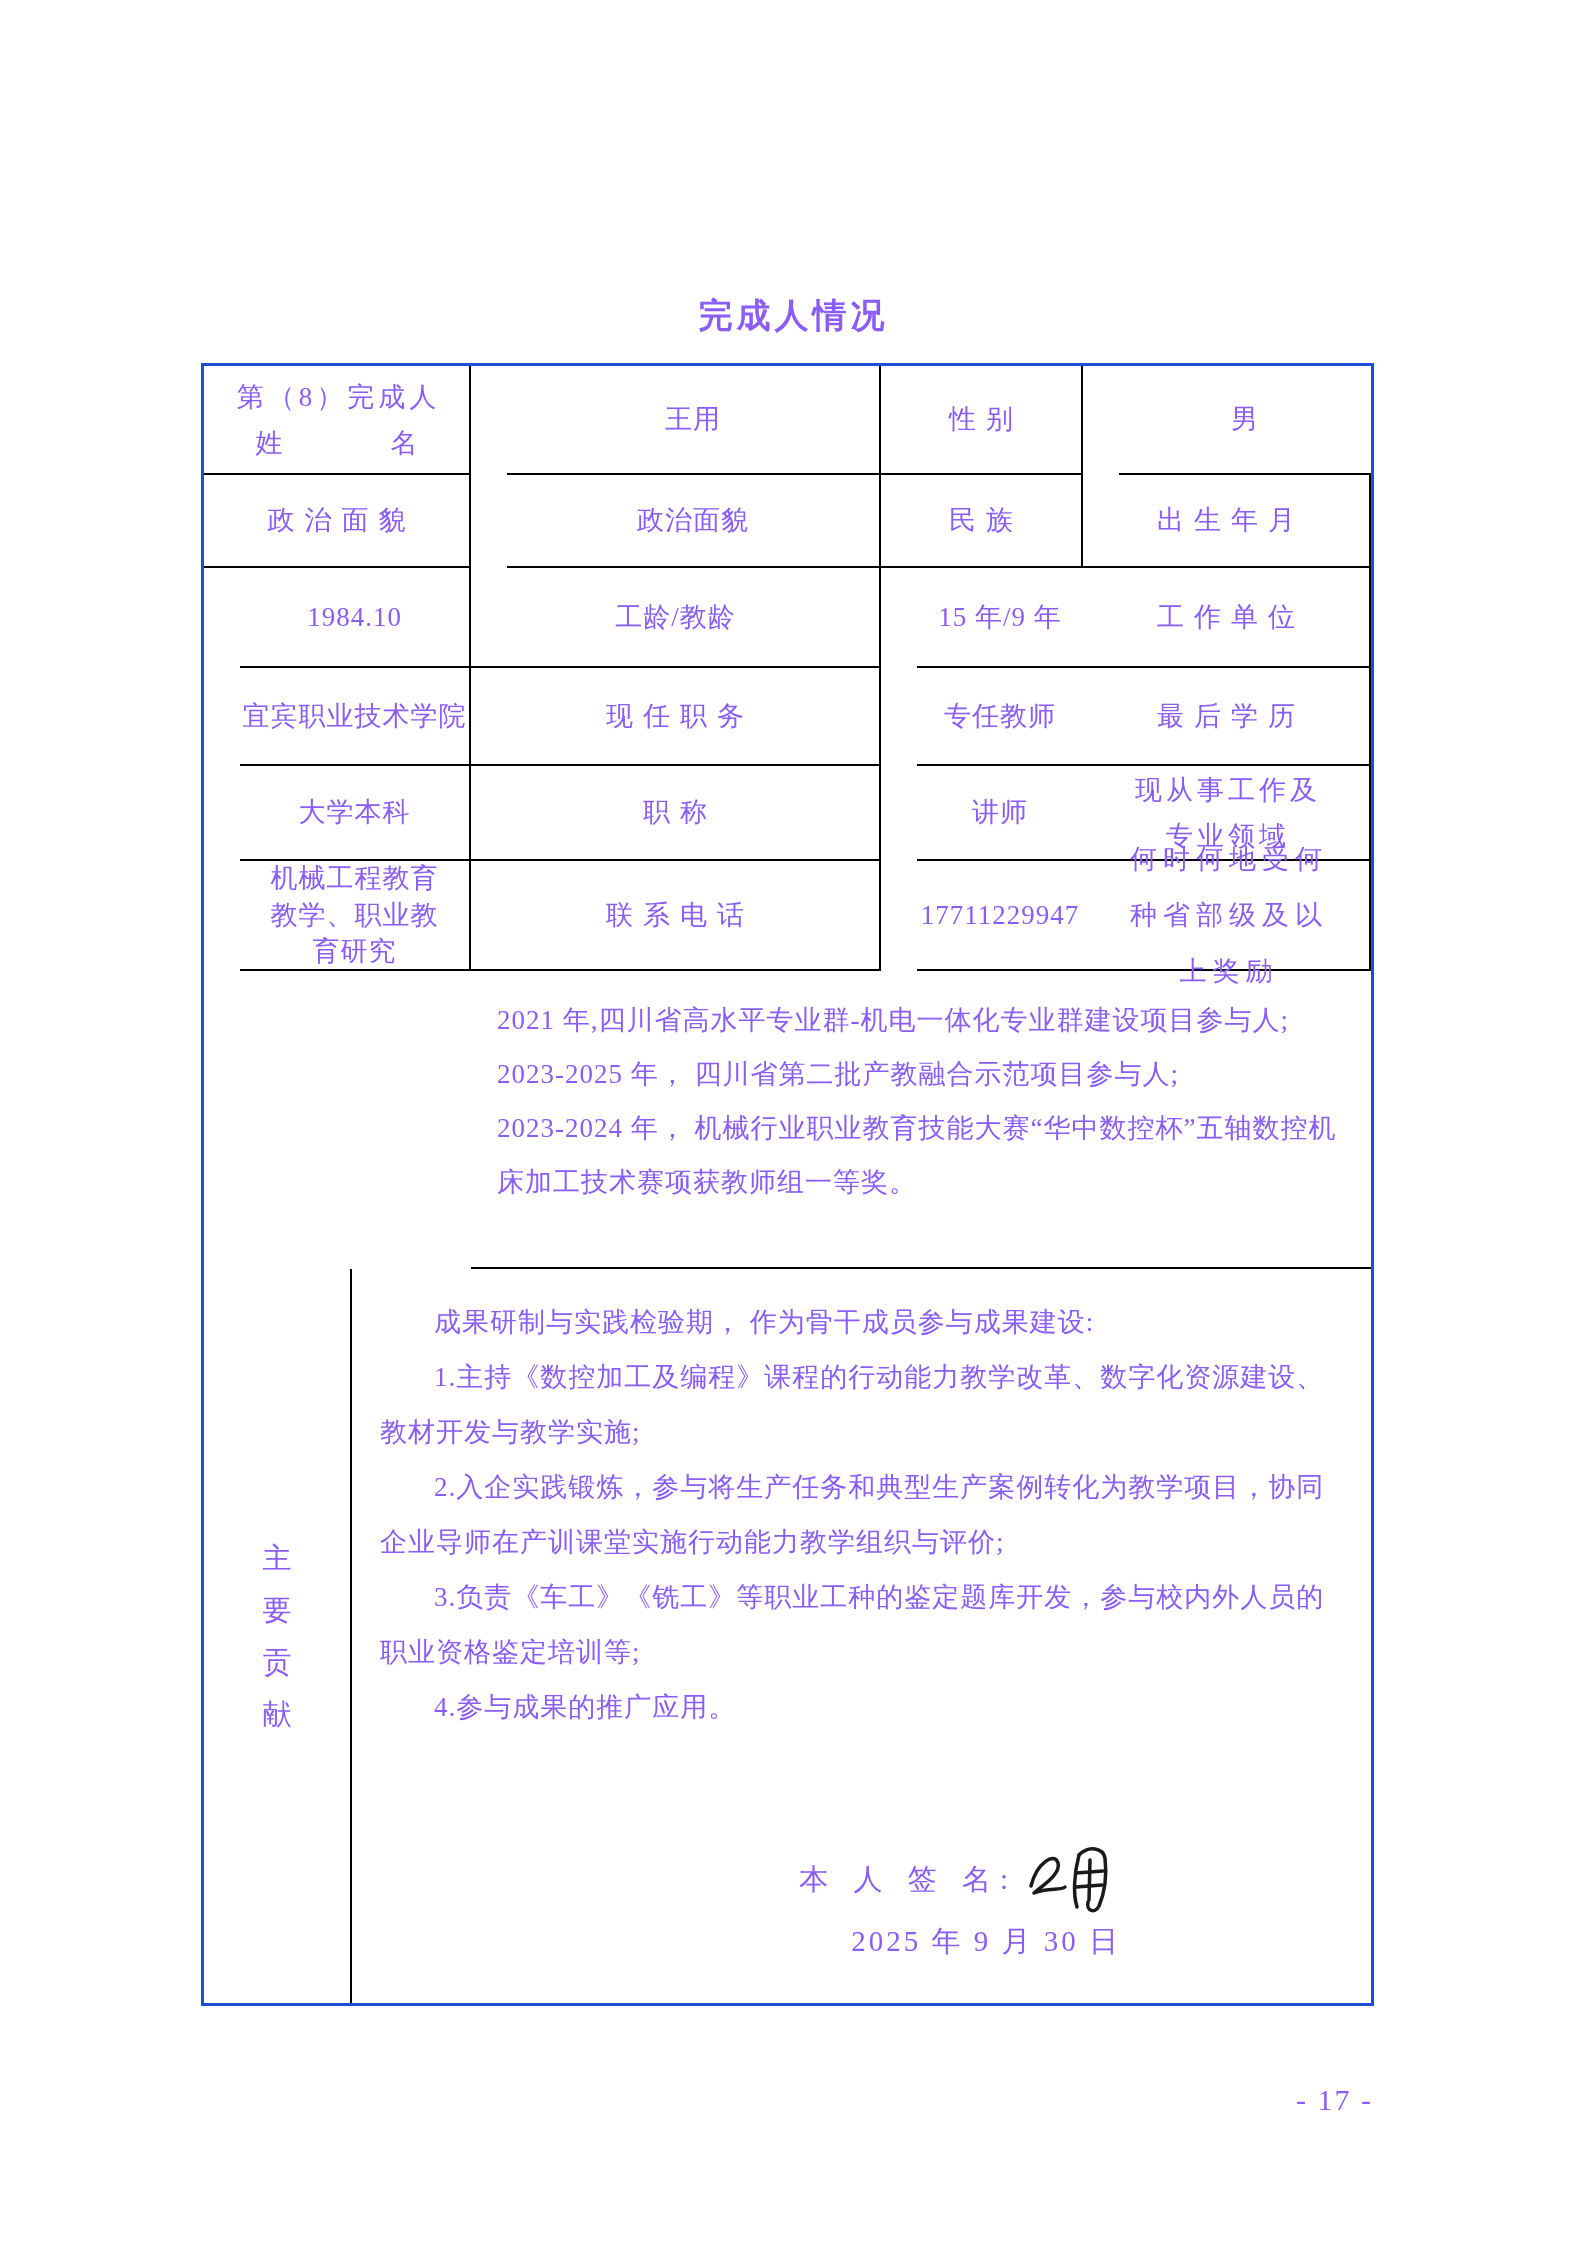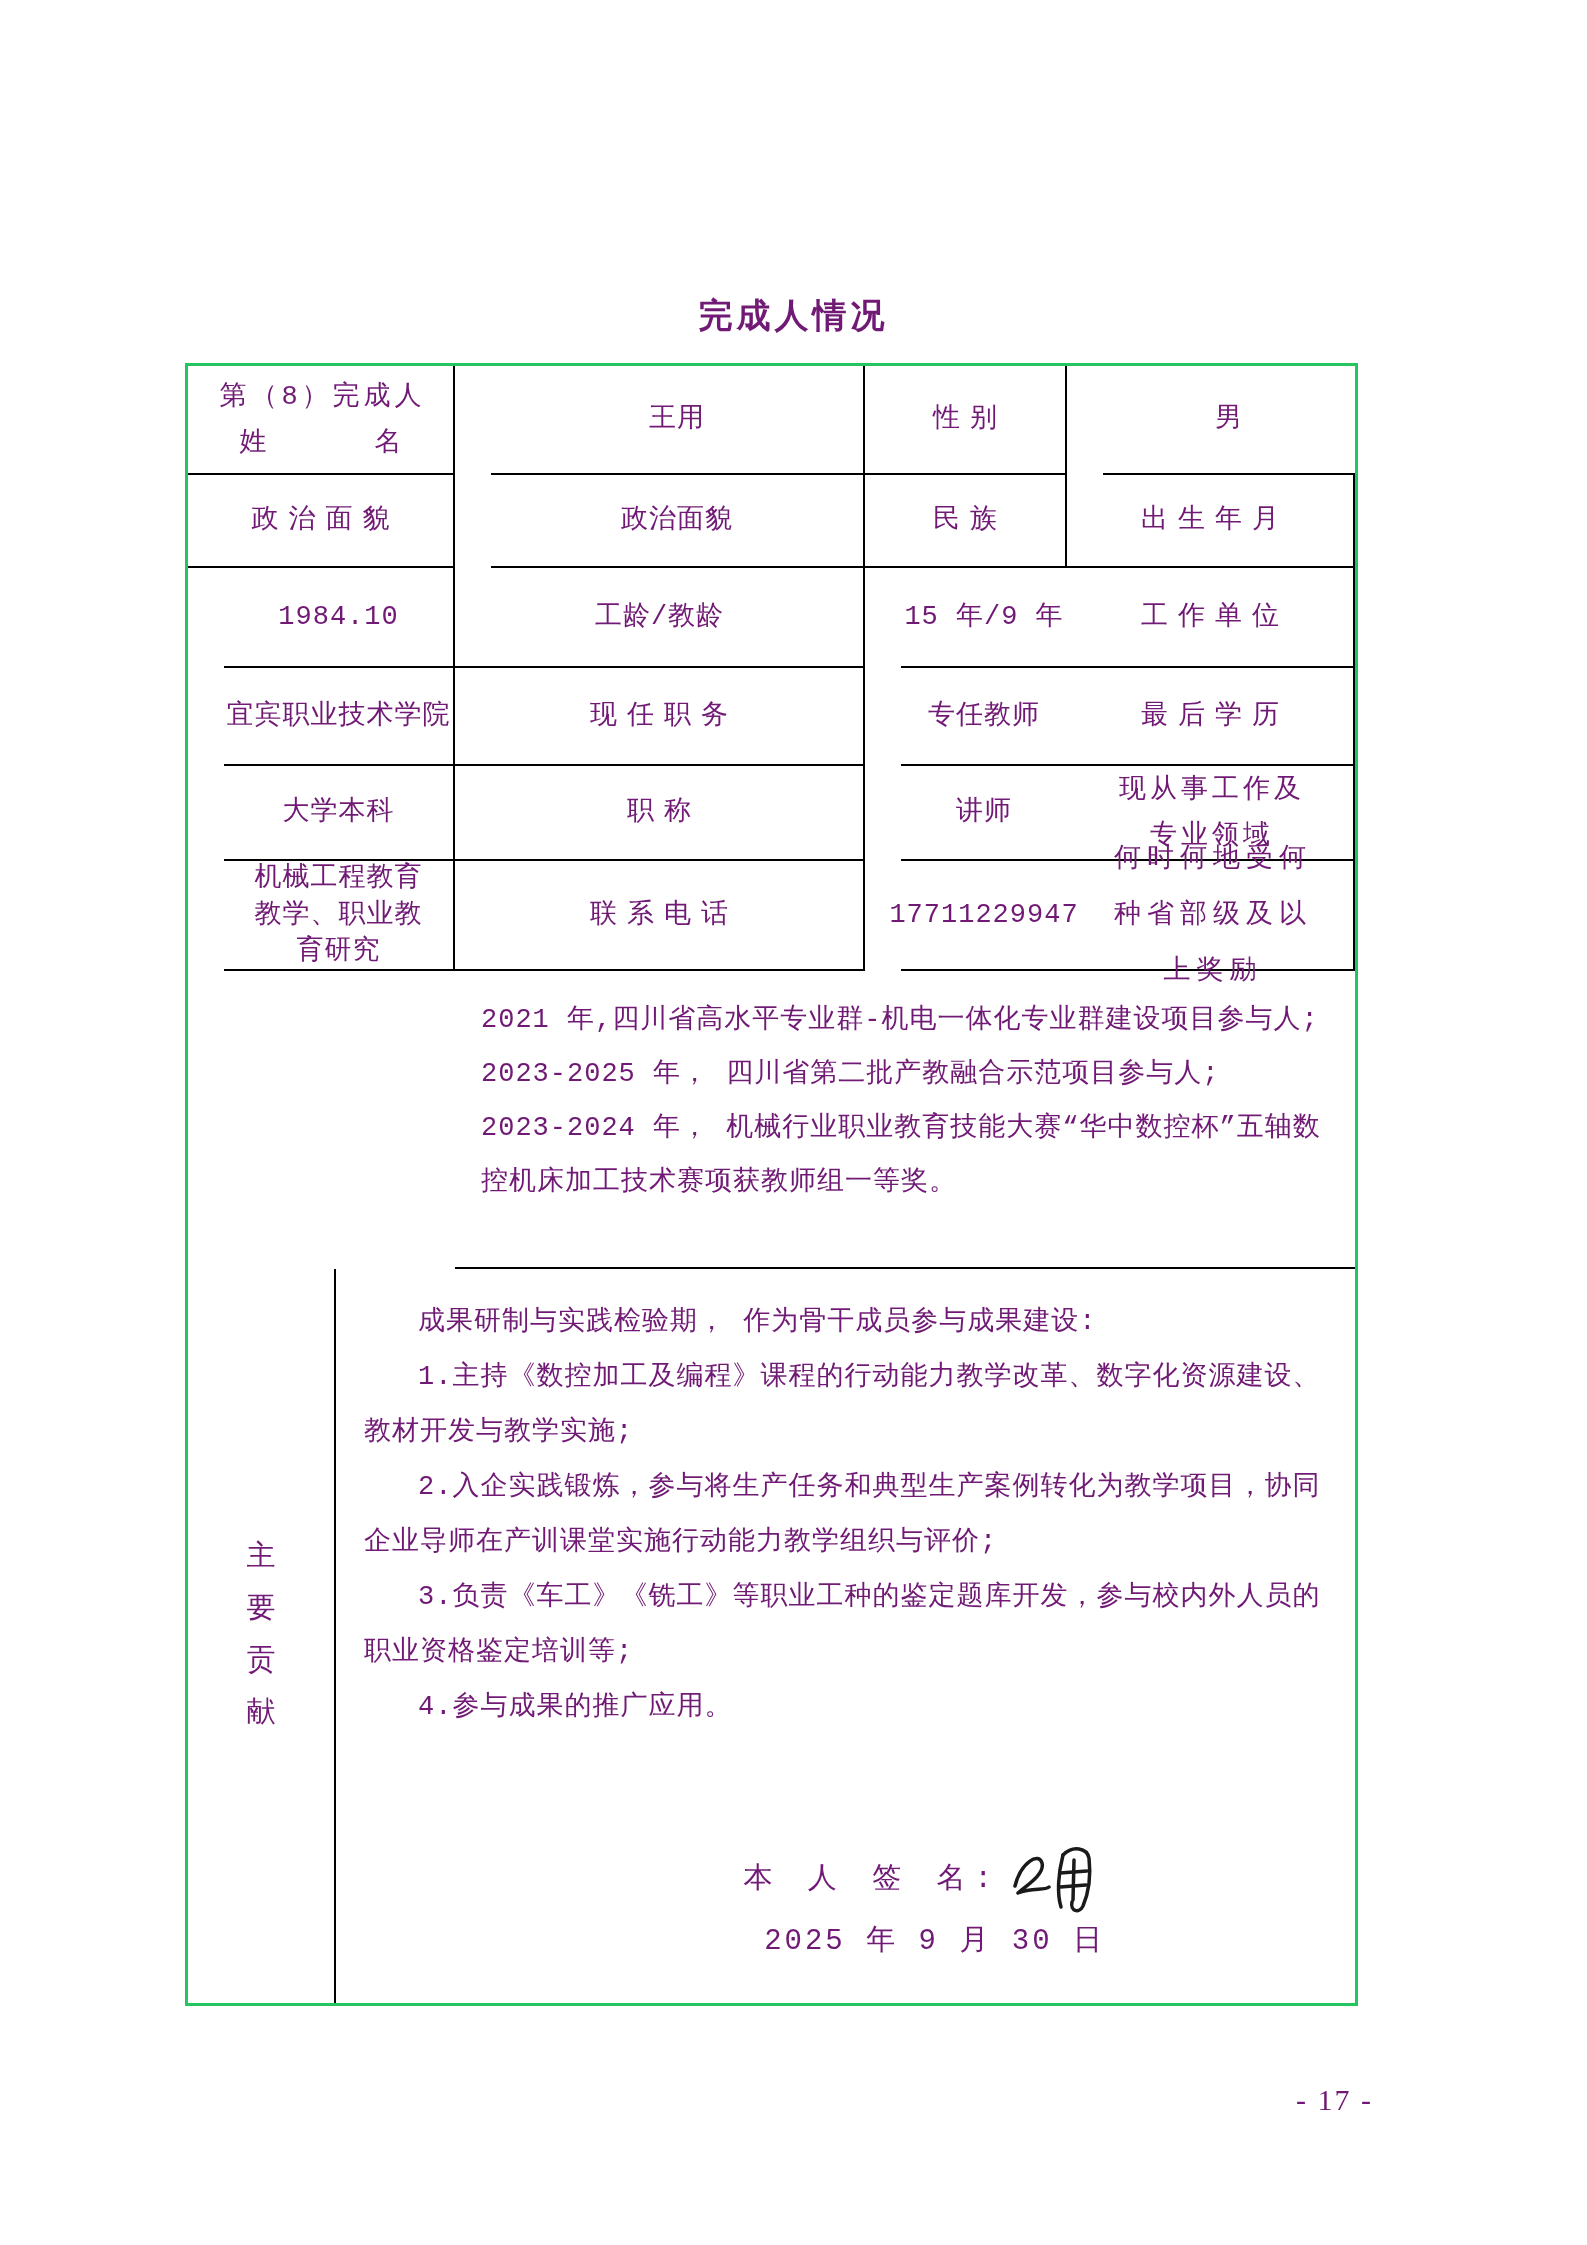--- a/index.html
+++ b/index.html
@@ -1,42 +1,41 @@
 <!DOCTYPE html>
 <html><head>
 <meta charset="utf-8">
 <style>
   html,body{margin:0;padding:0;background:#ffffff;}
   .page{
     position:relative;
     width:1587px;height:2245px;
     background:#ffffff;
     font-family:"Liberation Serif","DejaVu Serif",serif;
-    color:#701a75;
+    color:#8b5cf6;
     overflow:hidden;
   }
   .doc-title{
     position:absolute;
     left:0;top:293px;width:1587px;
     text-align:center;
     font-family:"Liberation Sans","DejaVu Sans",sans-serif;
     font-weight:700;
     font-size:34px;
     letter-spacing:4px;
   }
   .info-table{
     position:absolute;
-    left:185px;top:363px;
+    left:201px;top:363px;
     width:1167px;height:1637px;
-    border:3px solid #22c55e;
+    border:3px solid #1d4ed8;
     box-sizing:content-box;
     display:grid;
     grid-template-columns:267px 410px 202px 288px;
     grid-template-rows:109px 93px 100px 98px 95px 110px 298px 734px;
-    font-family:Liberation Mono, monospace;
   }
   .cell{
     border-right:2px solid #000;
     border-bottom:2px solid #000;
     display:flex;
     flex-direction:column;
     align-items:center;
     justify-content:center;
     box-sizing:border-box;
     font-size:27px;

